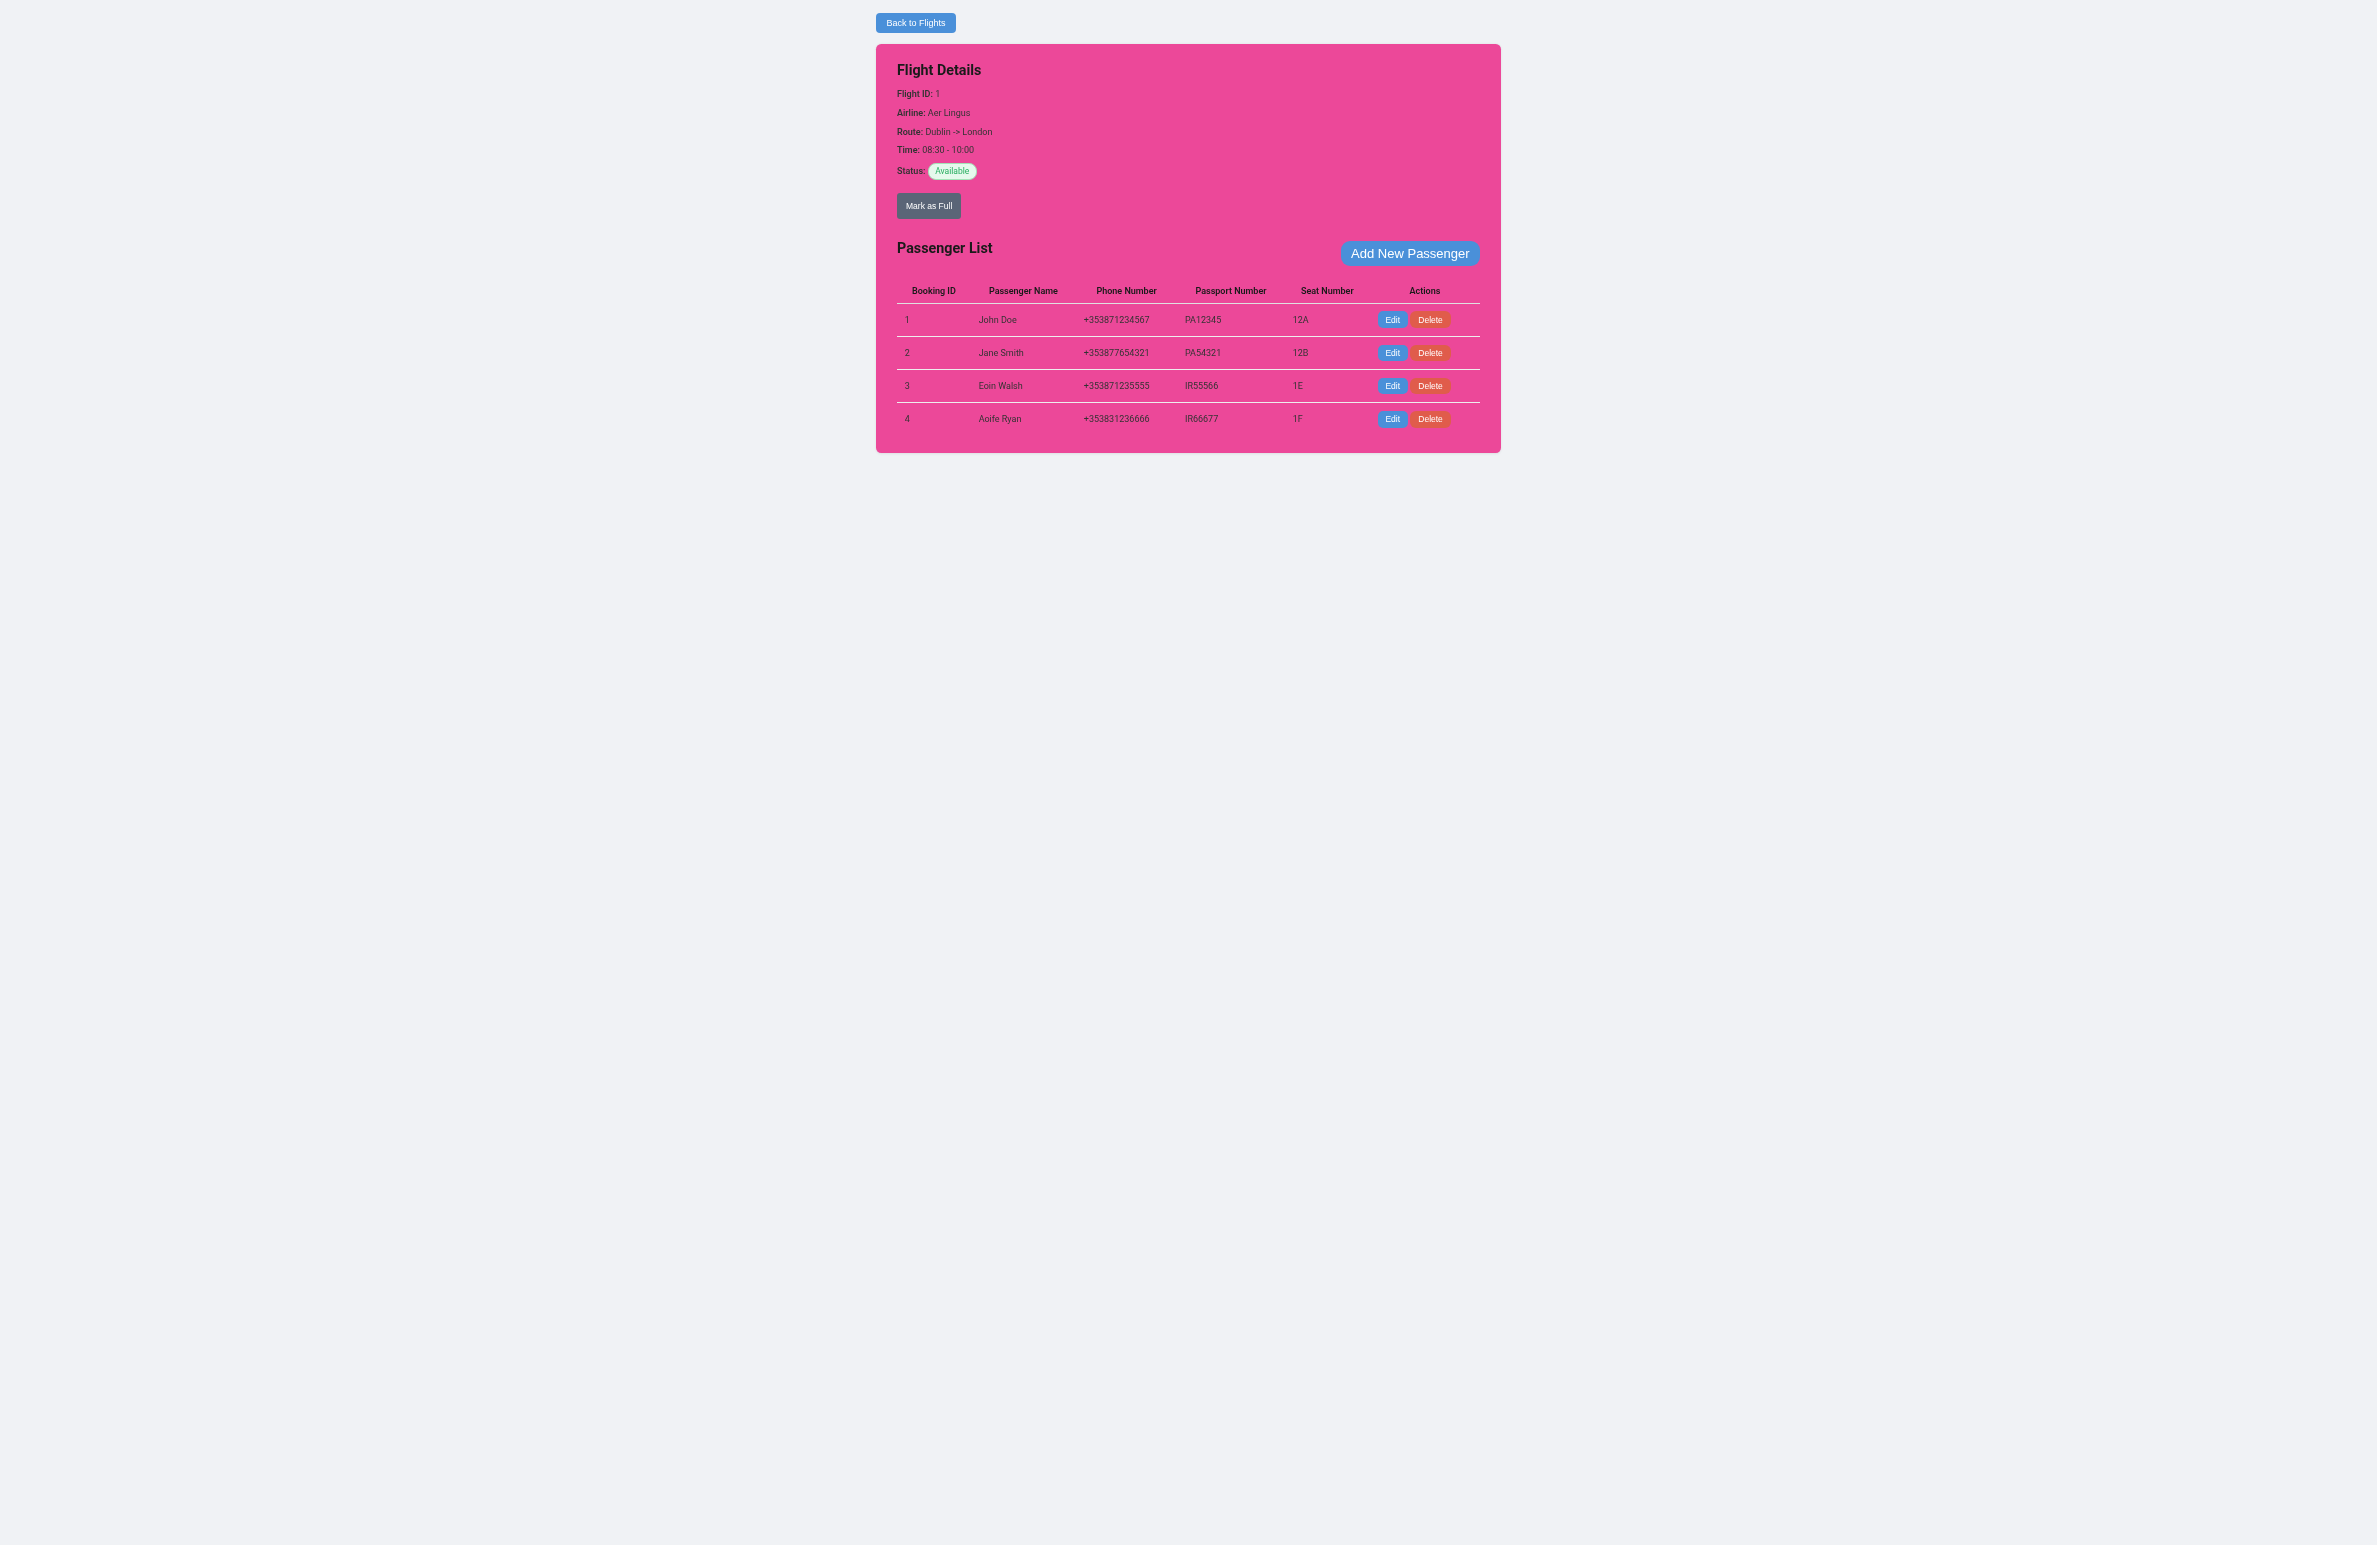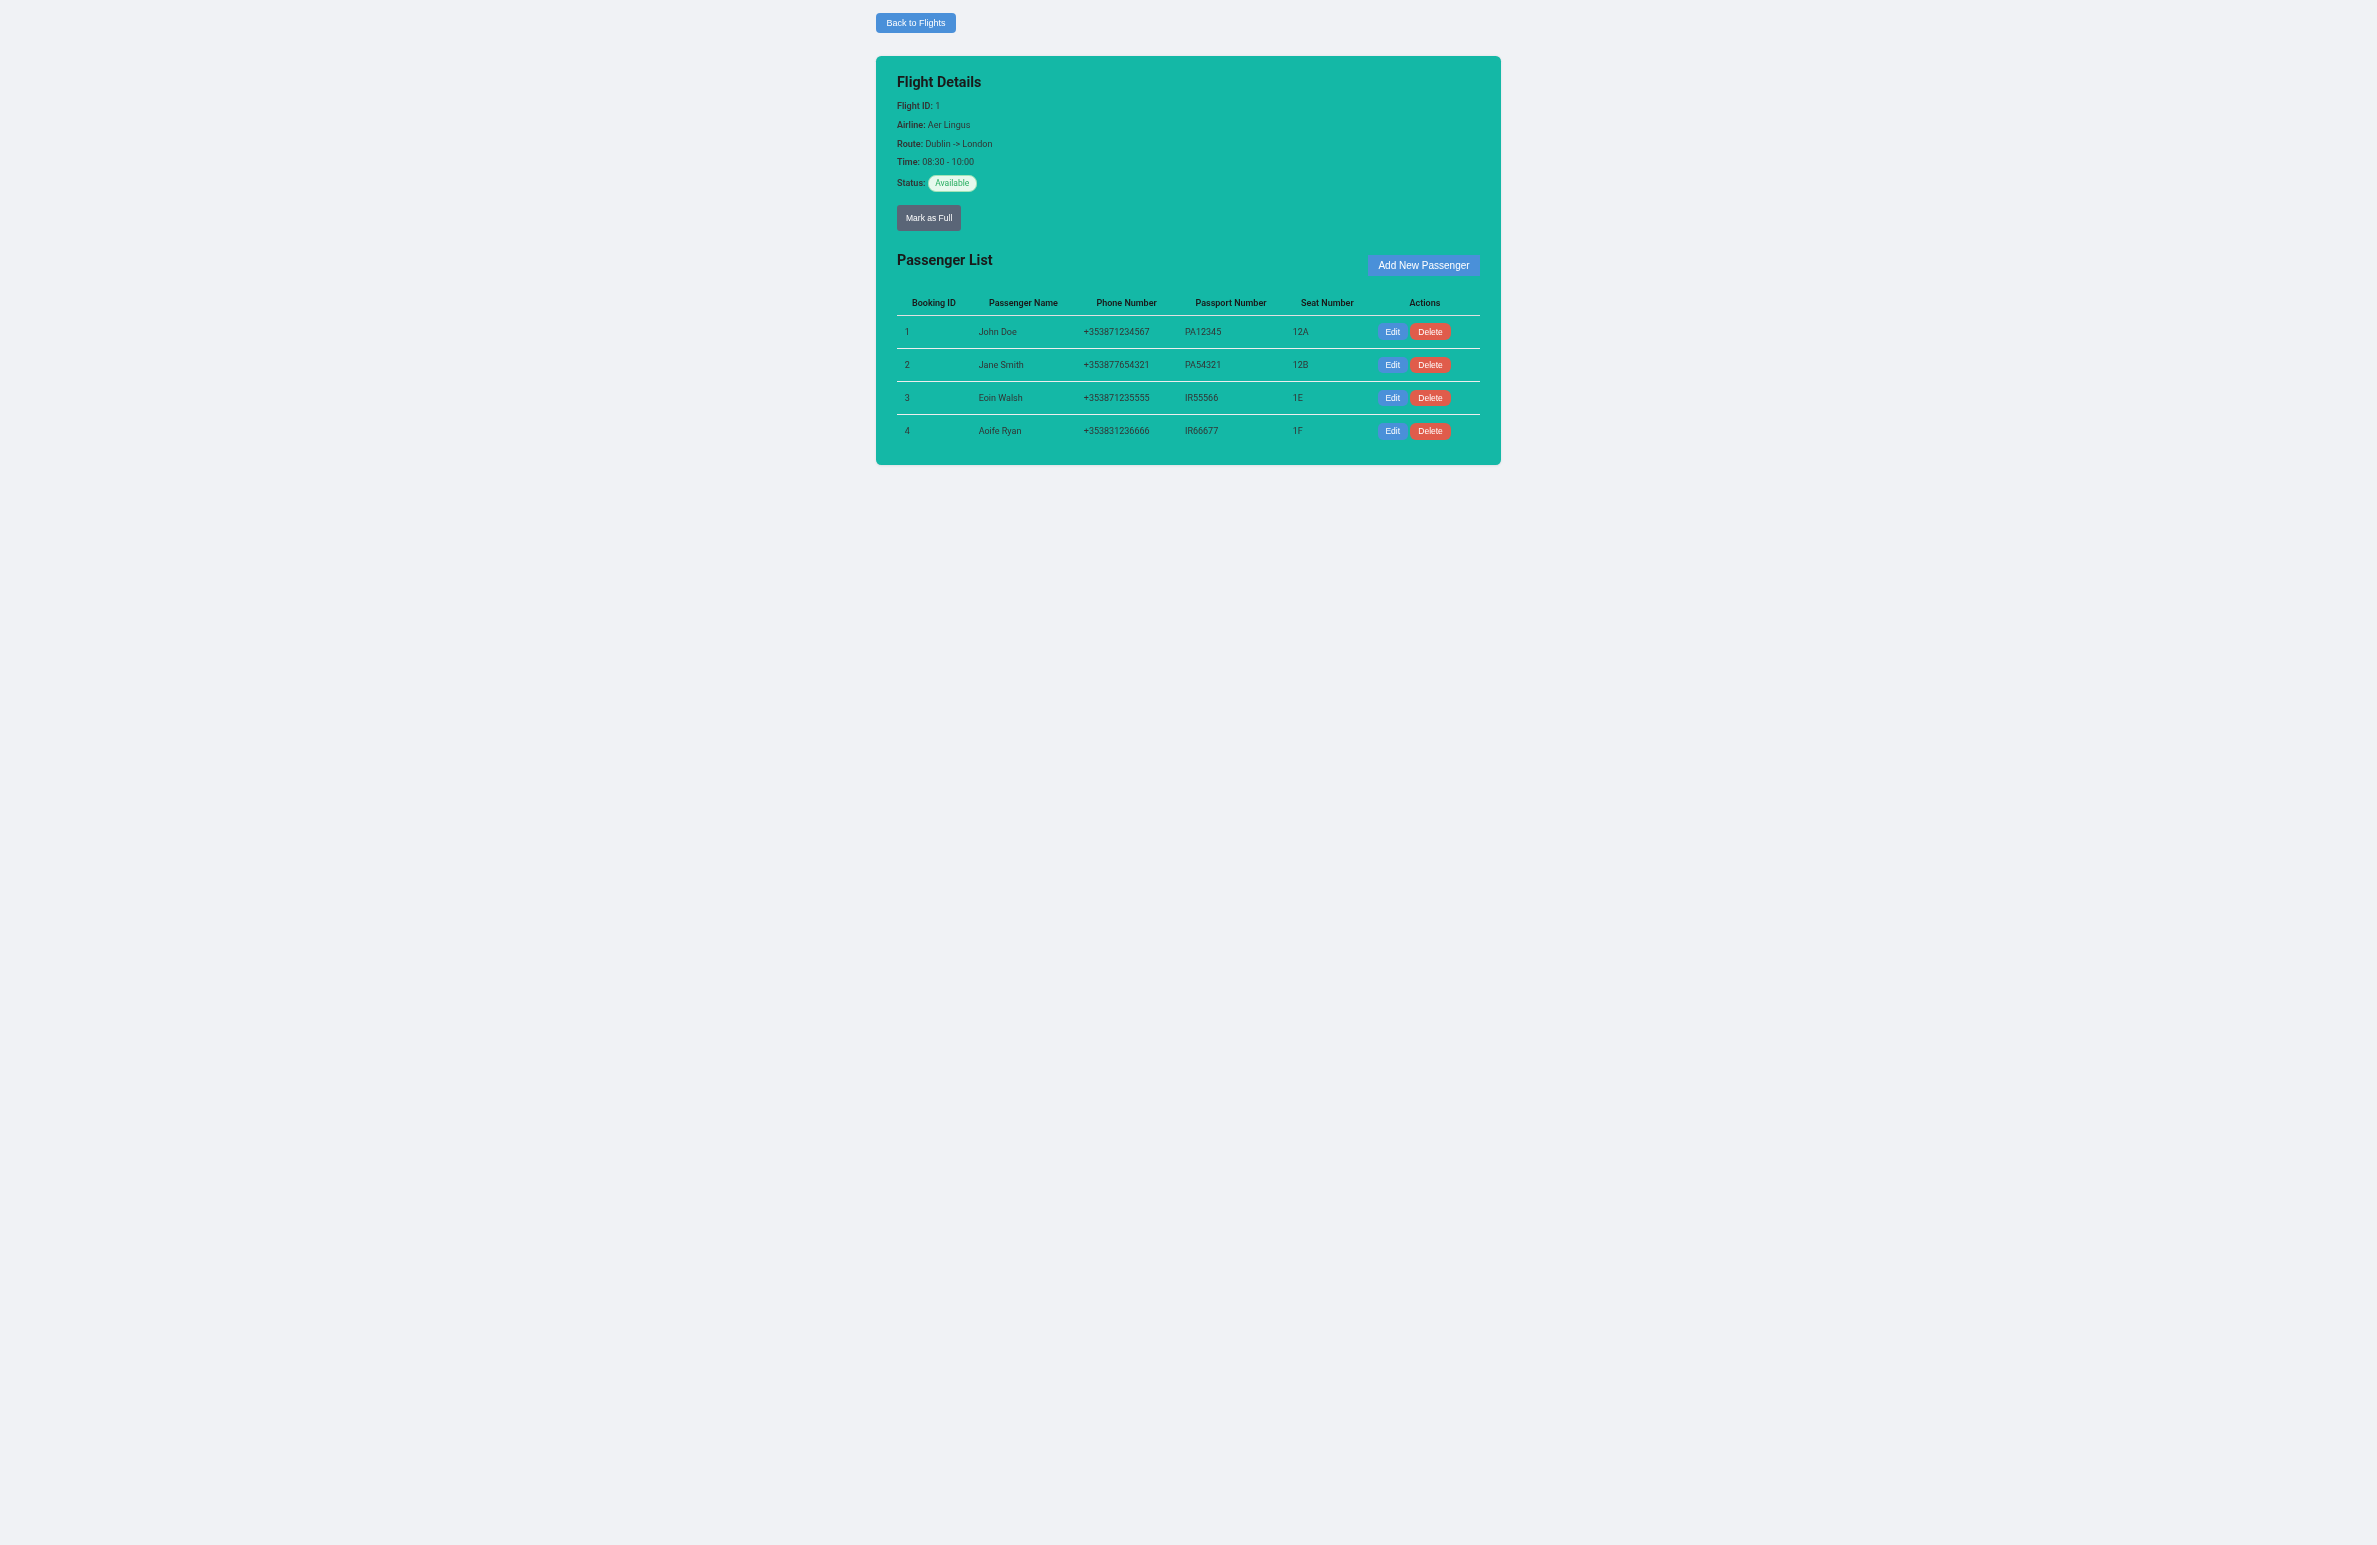--- a/index.html
+++ b/index.html
@@ -26,25 +26,24 @@
       color: white;
       border: none;
       border-radius: 4px;
       padding: 5.2px 10.4px;
       font-size: 9px;
       cursor: pointer;
       margin-bottom: 10.4px;
     }
 
     .card {
-      background-color: #14b8a6;
+      background-color: #ec4899;
       border-radius: 5.2px;
       padding: 18px 21px;
       box-shadow: 0 0.7px 2.6px rgba(0,0,0,0.08);
-      margin-top: 12px;
     }
 
     .flight-details-section {
       margin-bottom: 21px;
     }
 
     .section-title {
       font-size: 14.3px;
       font-weight: 700;
       color: #1a1a1a;
@@ -91,23 +90,23 @@
       display: flex;
       justify-content: space-between;
       align-items: center;
       margin-bottom: 13px;
     }
 
     .add-passenger-button {
       background-color: #4a90d9;
       color: white;
       border: none;
-      border-radius: 0;
+      border-radius: 9px;
       padding: 5.2px 10.4px;
-      font-size: 10px;
+      font-size: 13px;
       cursor: pointer;
     }
 
     .passenger-table {
       width: 100%;
       border-collapse: collapse;
     }
 
     .passenger-table th {
       text-align: center;

